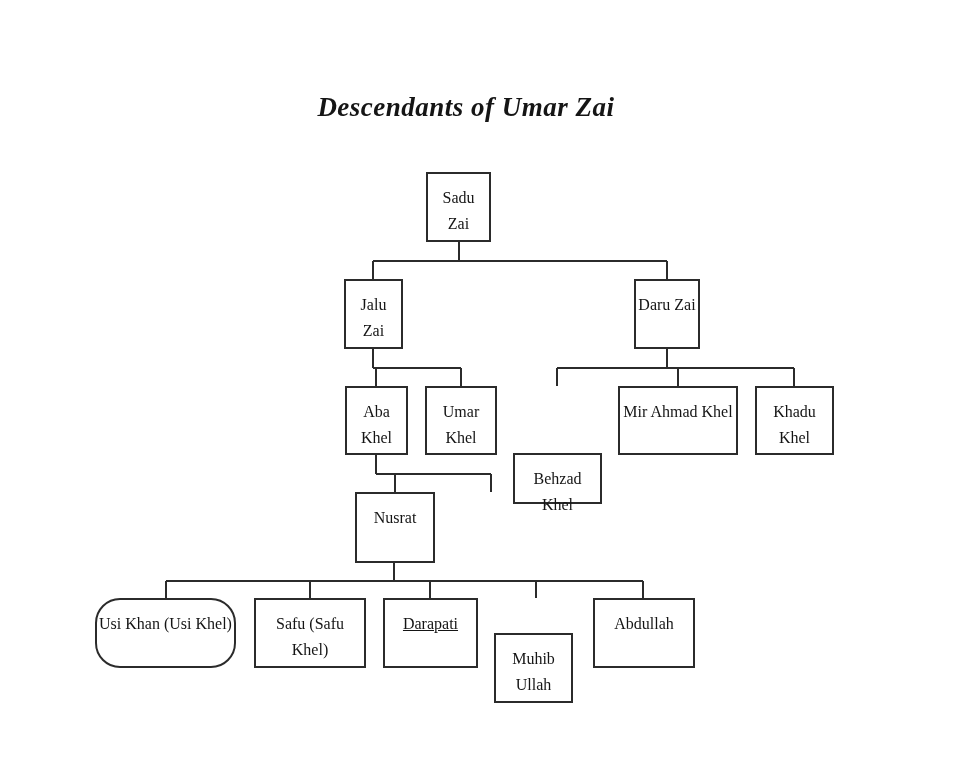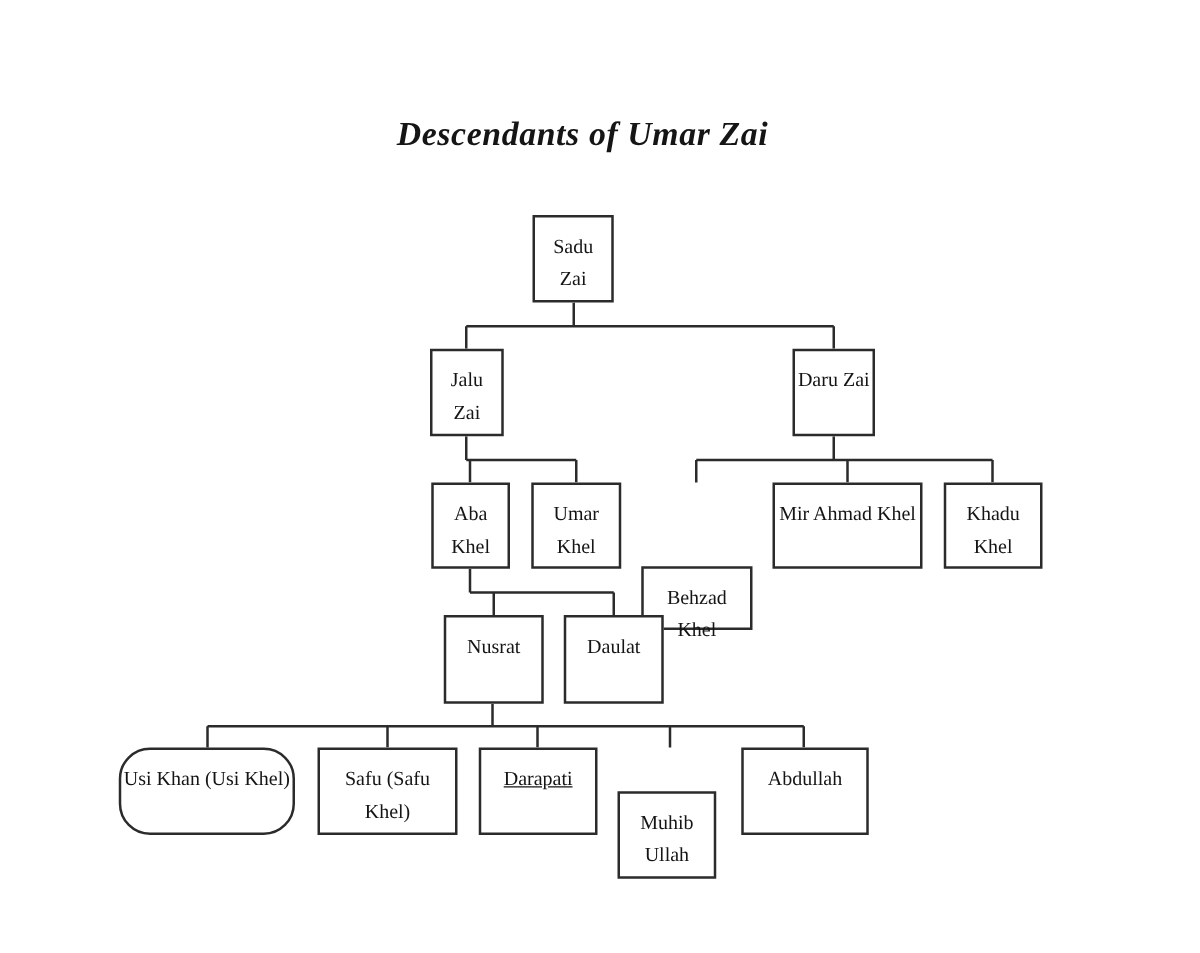--- a/index.html
+++ b/index.html
@@ -102,23 +102,20 @@
   </div>
   <div class="node" id="node-mir">
     <span>Mir Ahmad Khel</span>
   </div>
   <div class="node" id="node-khadu">
     <span>Khadu Khel</span>
   </div>
   <div class="node" id="node-nusrat">
     <span>Nusrat</span>
   </div>
-  <div class="node" id="node-daulat">
-    <span>Daulat</span>
-  </div>
   <div class="node" id="node-usi">
     <span>Usi Khan (Usi Khel)</span>
   </div>
   <div class="node" id="node-safu">
     <span>Safu (Safu Khel)</span>
   </div>
   <div class="node" id="node-darapati">
     <span>Darapati</span>
   </div>
   <div class="node" id="node-muhib">

